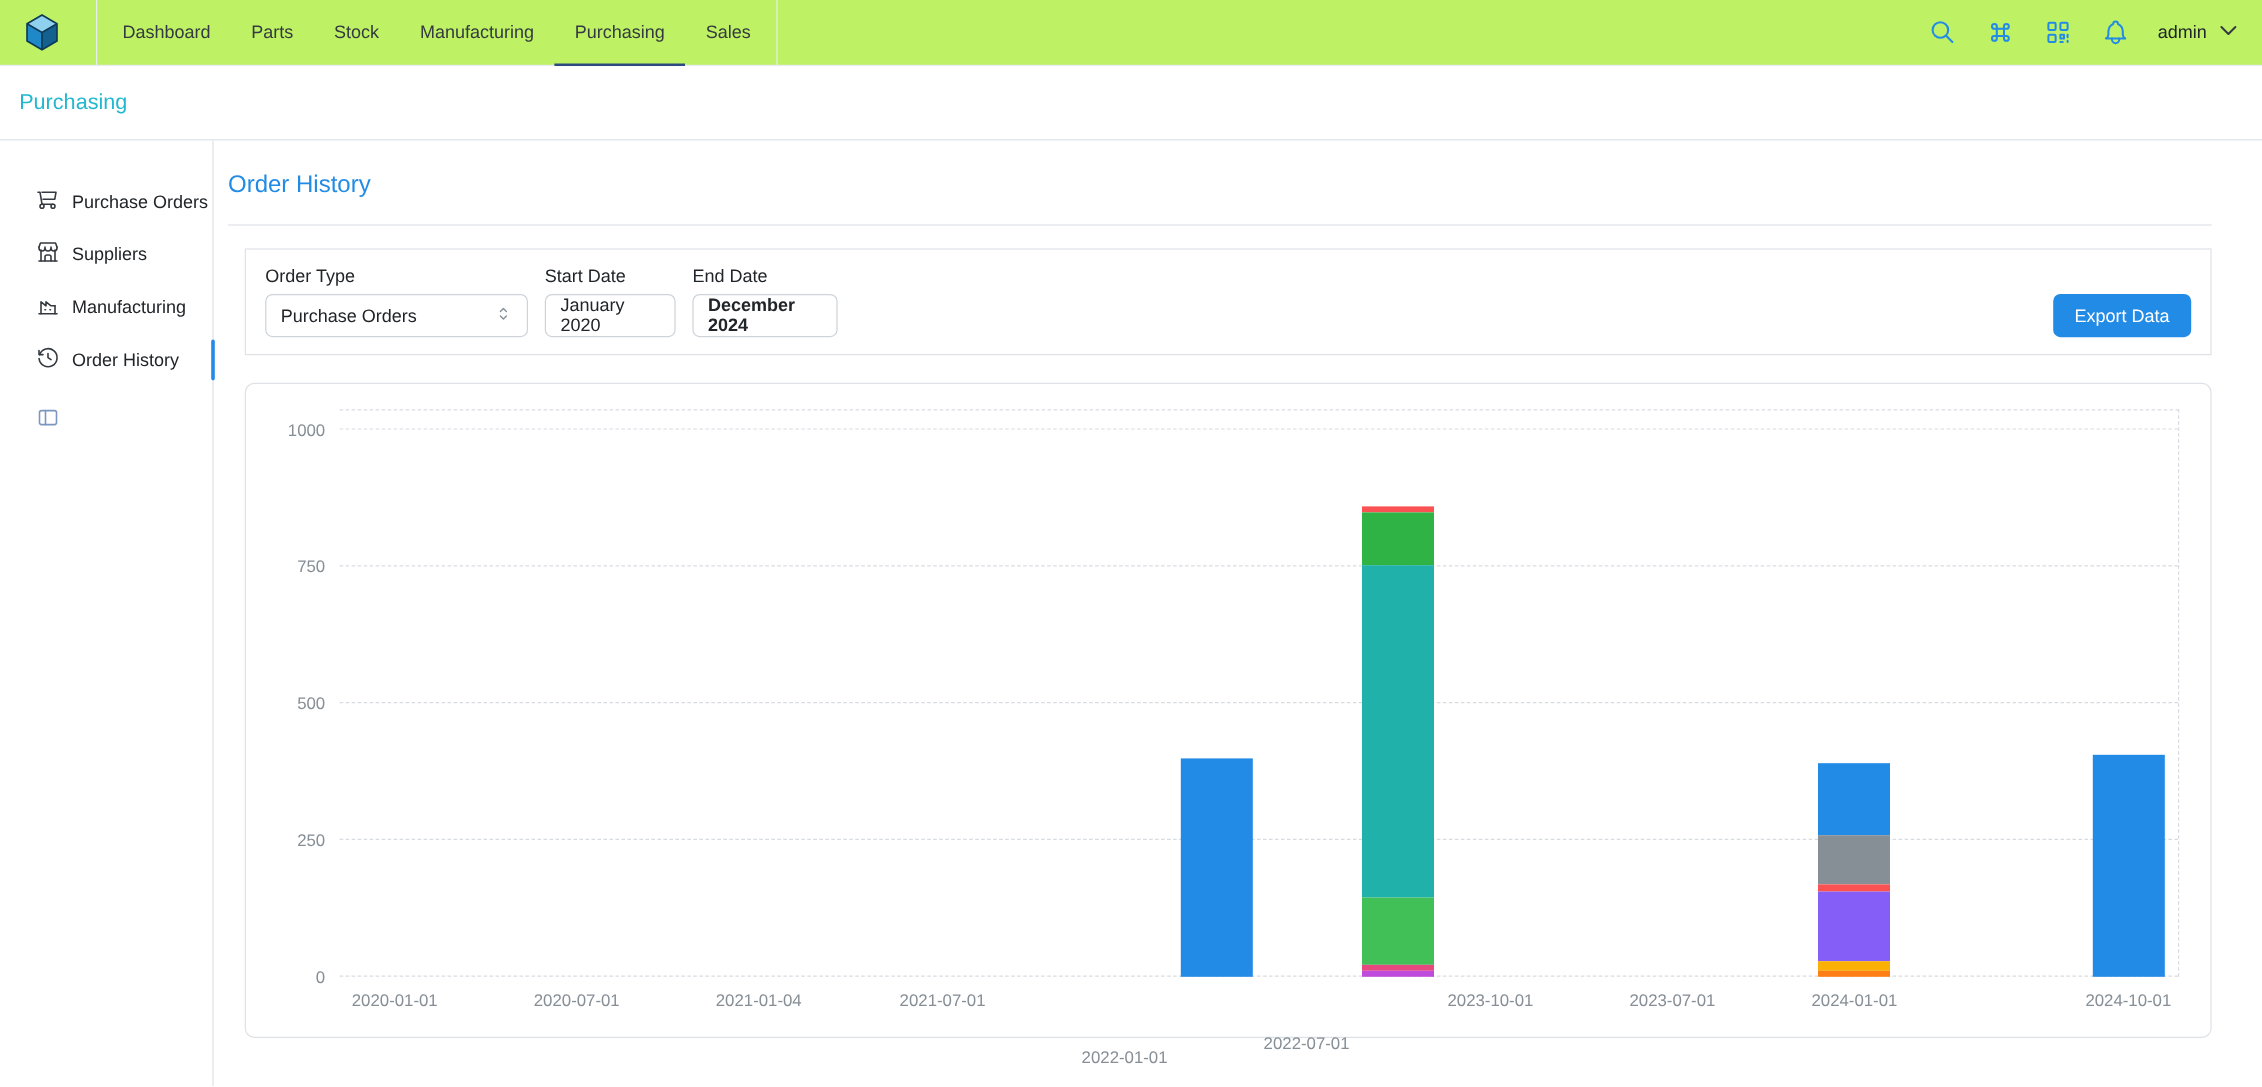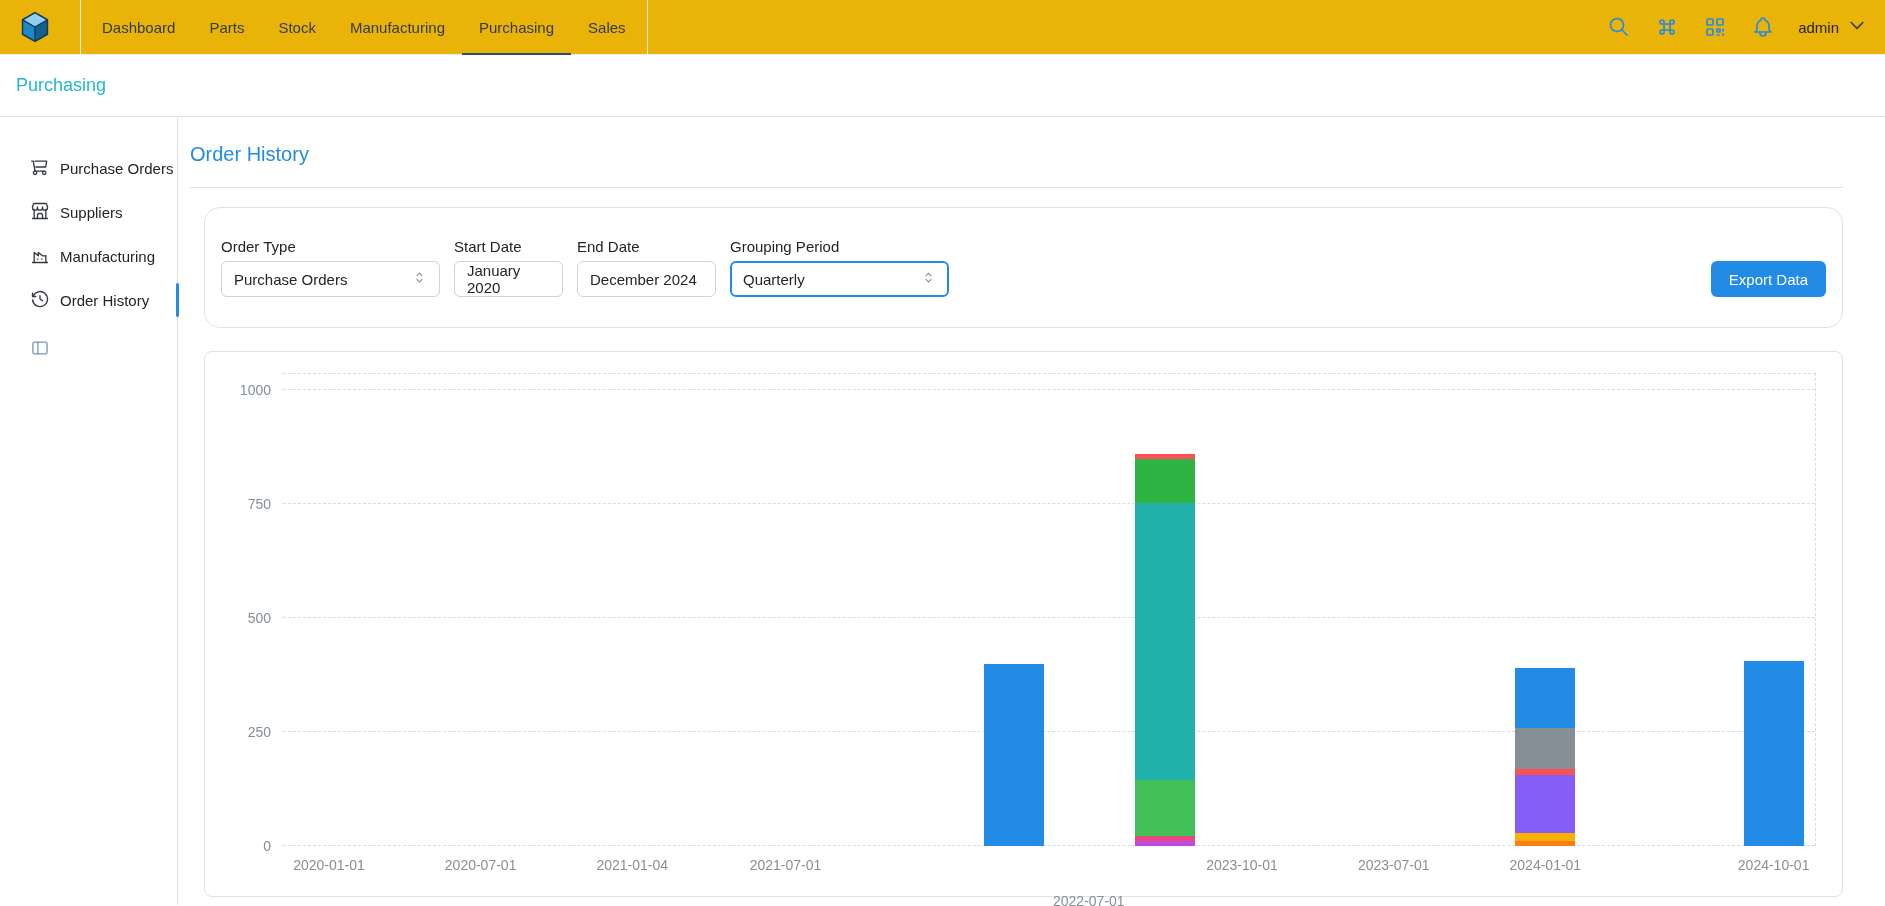--- a/index.html
+++ b/index.html
@@ -6,21 +6,21 @@
   html,body { margin:0; padding:0; width:1885px; height:906px; background:#fff;
     font-family:"Liberation Sans","DejaVu Sans",sans-serif; color:#212529; overflow:hidden; }
 
   :root{
     --accent:#228be6; --breadcrumb:#22b8cf; --tab-indicator:#2c4a7e;
     --grid:#d8dce1; --axis:#868e96; --border:#dee2e6;
   }
 
   
   .navbar{ height:55px; display:flex; align-items:center; padding:0 18px;
-    border-bottom:1px solid #e9ecef; background:#eab308; }
+    border-bottom:1px solid #e9ecef; background:#bef264; }
   .logo{ width:34px; height:34px; margin-right:28px; display:flex; align-items:center; cursor:pointer; }
   .tabs{ display:flex; align-items:stretch; height:55px;
     border-left:1px solid #e9ecef; border-right:1px solid #e9ecef; padding:0 4px; }
   .tab{ display:flex; align-items:center; padding:0 17px; font-size:15px; color:#343a40; cursor:pointer; }
   .tab.active{ box-shadow: inset 0 -2px 0 var(--tab-indicator); font-weight:400; }
   .nav-right{ margin-left:auto; display:flex; align-items:center; gap:22px; }
   .icon-btn{ width:26px; height:26px; display:flex; align-items:center; justify-content:center; cursor:pointer; }
   .icon-btn svg{ stroke:var(--accent); fill:none; stroke-width:1.7; stroke-linecap:round; stroke-linejoin:round; }
   .user-menu{ display:flex; align-items:center; gap:8px; cursor:pointer; }
   .user-name{ font-size:15px; color:#212529; }
@@ -40,28 +40,28 @@
   .side-item.active::after{ content:""; position:absolute; right:-2px; top:5px; bottom:5px; width:3px;
     background:var(--accent); border-radius:2px; }
   .panel-toggle{ margin:16px 0 0 30px; cursor:pointer; width:20px; height:20px; }
   .panel-toggle svg{ stroke:#7b96bf; fill:none; stroke-width:1.6; stroke-linecap:round; stroke-linejoin:round; }
 
   .main{ flex:1; padding:0 42px 0 12px; }
   .page-title{ margin:26px 0 0 0; font-size:20px; font-weight:500; color:var(--accent); }
   .divider{ border:none; border-top:1px solid var(--border); margin:21px 0 0 0; }
 
   
-  .filter-card{ margin:19px 0 0 14px; border:1px solid var(--border); border-radius:16px;
-    padding:30px 16px; display:flex; align-items:flex-end; gap:14px; background:#fff; }
+  .filter-card{ margin:19px 0 0 14px; border:1px solid var(--border); border-radius:0;
+    padding:14px 16px; display:flex; align-items:flex-end; gap:14px; background:#fff; }
   .fgroup label{ display:block; font-size:15px; color:#212529; margin-bottom:6px; }
   .control{ height:36px; border:1px solid #ced4da; border-radius:6px; display:flex; align-items:center;
     padding:0 12px; font-size:15px; color:#212529; background:#fff; cursor:pointer; }
   .control.select{ justify-content:space-between; gap:8px; }
   .control.focused{ border:2px solid var(--accent); padding:0 11px; }
-  .w-ordertype{ width:219px; } .w-start{ width:109px; } .w-end{ width:139px; } .w-group{ width:219px; }
+  .w-ordertype{ width:219px; } .w-start{ width:109px; } .w-end{ width:121px;font-weight:bold; } .w-group{ width:219px; }
   .selector svg{ stroke:#868e96; fill:none; stroke-width:1.8; stroke-linecap:round; stroke-linejoin:round; }
   .export-btn{ margin-left:auto; height:36px; padding:0 18px; background:var(--accent); color:#fff;
     border:none; border-radius:6px; font-size:15px; font-weight:500; cursor:pointer;
     font-family:"Liberation Sans","DejaVu Sans",sans-serif; }
 
   
   .chart-card{ margin:23px 0 0 14px; border:1px solid var(--border); border-radius:8px;
     height:546px; position:relative; background:#fff; }
   .plot{ position:absolute; left:78px; right:26px; top:21px; height:473px;
     border-top:1px dashed var(--grid); border-right:1px dashed var(--grid); }
@@ -209,32 +209,20 @@
         <div class="fgroup">
           <label>Start Date</label>
           <div class="control w-start">
             <span>January 2020</span>
           </div>
         </div>
         <div class="fgroup">
           <label>End Date</label>
           <div class="control w-end">
             <span>December 2024</span>
-          </div>
-        </div>
-        <div class="fgroup">
-          <label>Grouping Period</label>
-          <div class="control select focused w-group">
-            <span>Quarterly</span>
-            <span class="selector">
-              <svg viewBox="0 0 24 24" width="15" height="15">
-                  <path d="M8 9l4-4 4 4"></path>
-                  <path d="M8 15l4 4 4-4"></path>
-                </svg>
-            </span>
           </div>
         </div>
         <button class="export-btn">Export Data</button>
       </section>
 
       <section class="chart-card">
         <div class="plot" id="plot">
             <div class="gridline" style="bottom: 0%;"></div>
             <div class="ylab" style="bottom: 0%;">0</div>
             <div class="gridline" style="bottom: 24.1313%;"></div>

